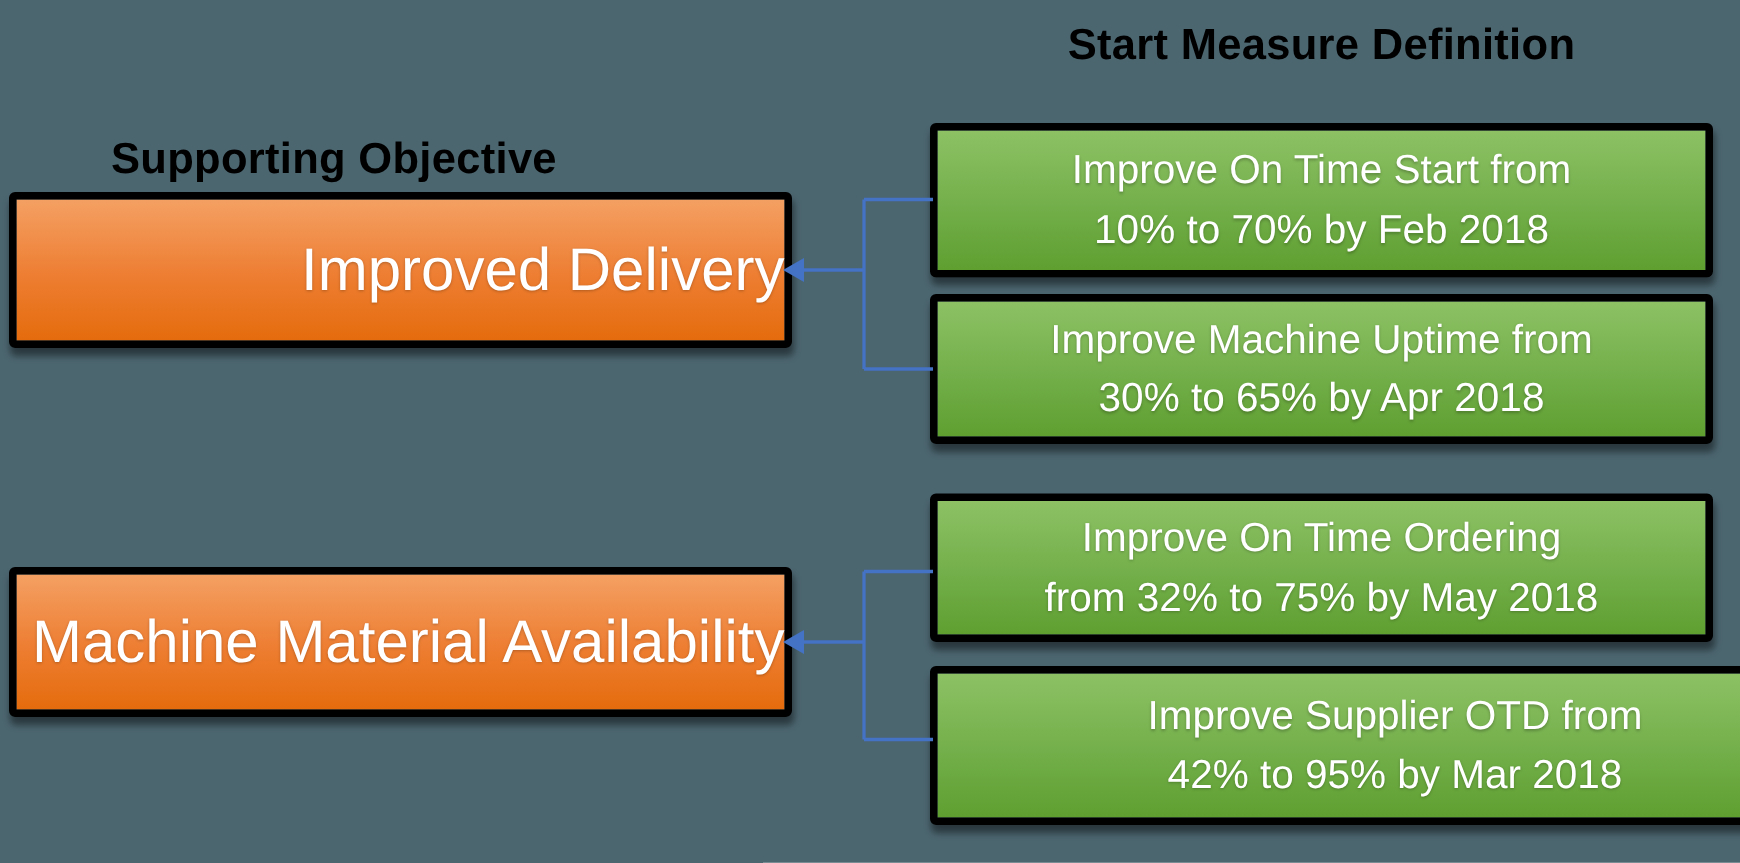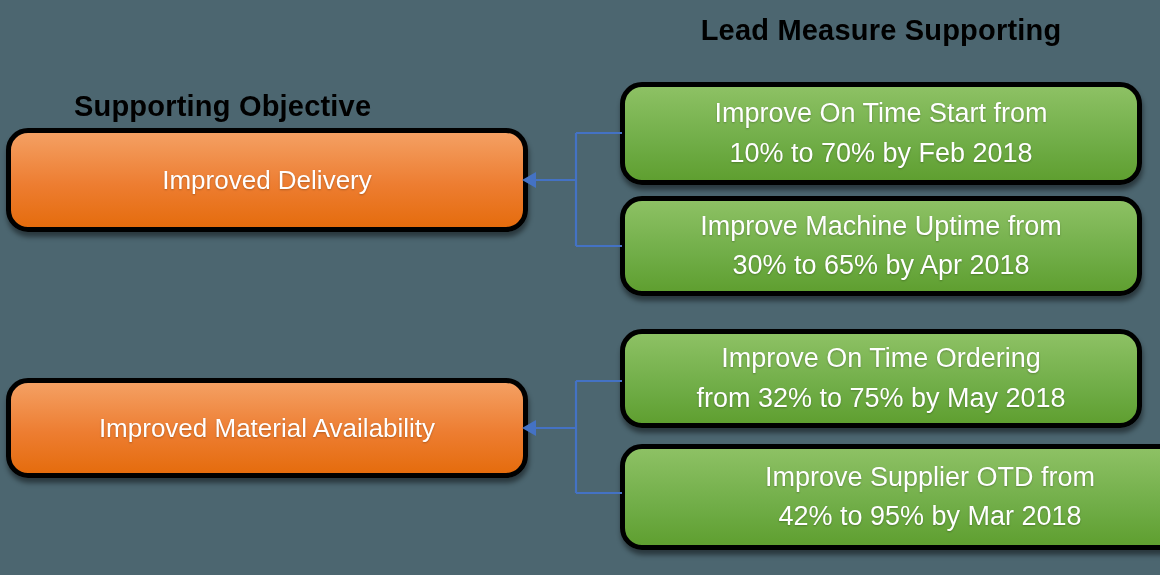--- a/index.html
+++ b/index.html
@@ -30,35 +30,36 @@
   .header-right {
     left: 620px;
     width: 522px;
     top: 14px;
     text-align: center;
   }
   .node {
     position: absolute;
     box-sizing: border-box;
     border: 5px solid #000;
-    border-radius: 22px;
+    border-radius: 4px;
     box-shadow: 1px 5px 5px rgba(0,0,0,0.45);
     display: flex;
     align-items: center;
     justify-content: center;
     text-align: center;
     color: var(--box-text, #fff);
     text-shadow: 0 1px 2px rgba(0,0,0,0.25);
   }
   .objective-box {
     background: linear-gradient(180deg,
       var(--orange-top, #F4A063) 0%,
       var(--orange-mid, #ED7D31) 55%,
       var(--orange-bottom, #E56C0D) 100%);
-    font-size: 26px;
+    font-size: 40px;
+    justify-content: flex-end;
   }
   .measure-box {
     background: linear-gradient(180deg,
       var(--green-top, #8DC164) 0%,
       var(--green-mid, #70AD47) 60%,
       var(--green-bottom, #5F9F30) 100%);
     font-size: 27px;
     line-height: 1.45;
   }
   .measure-label { white-space: pre-line; }
@@ -77,28 +78,28 @@
   .connector line { stroke: var(--connector, #4472C4); stroke-width: 2.2; }
   .connector polygon { fill: var(--connector, #4472C4); }
 </style>
 </head>
 <body>
 
 <div class="stage">
 
   <div class="header header-left">Supporting Objective</div>
 
-  <div class="header header-right">Lead Measure Supporting</div>
+  <div class="header header-right">Start Measure Definition</div>
 
   <div class="node objective-box obj-1">
     <span class="obj-label">Improved Delivery</span>
   </div>
 
   <div class="node objective-box obj-2">
-    <span class="obj-label">Improved Material Availability</span>
+    <span class="obj-label">Machine Material Availability</span>
   </div>
 
   <div class="node measure-box m-1">
     <span class="measure-label">Improve On Time Start from
 10% to 70% by Feb 2018</span>
   </div>
 
   <div class="node measure-box m-2">
     <span class="measure-label">Improve Machine Uptime from
 30% to 65% by Apr 2018</span>

